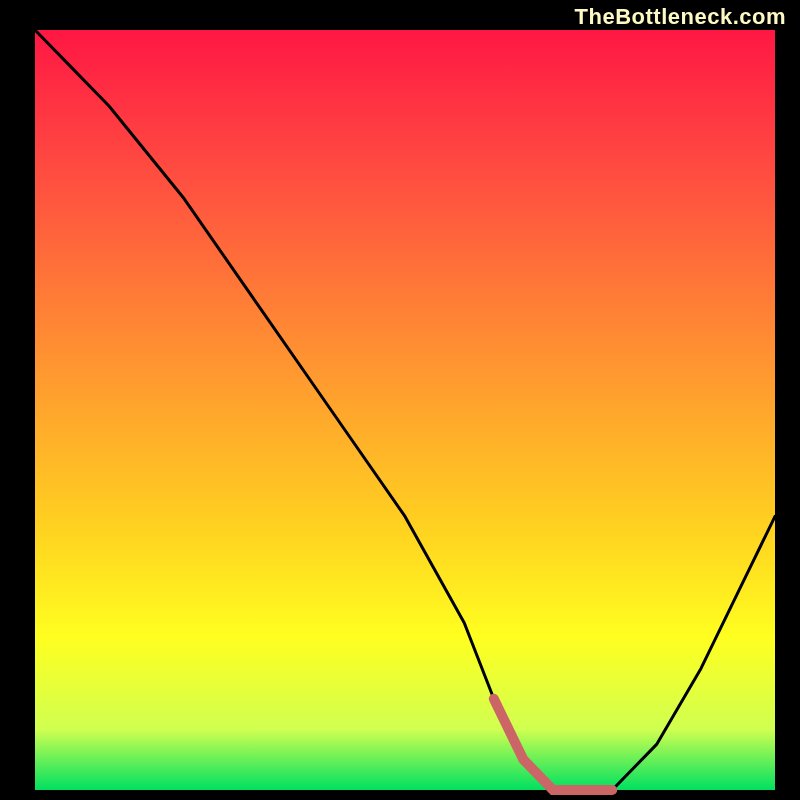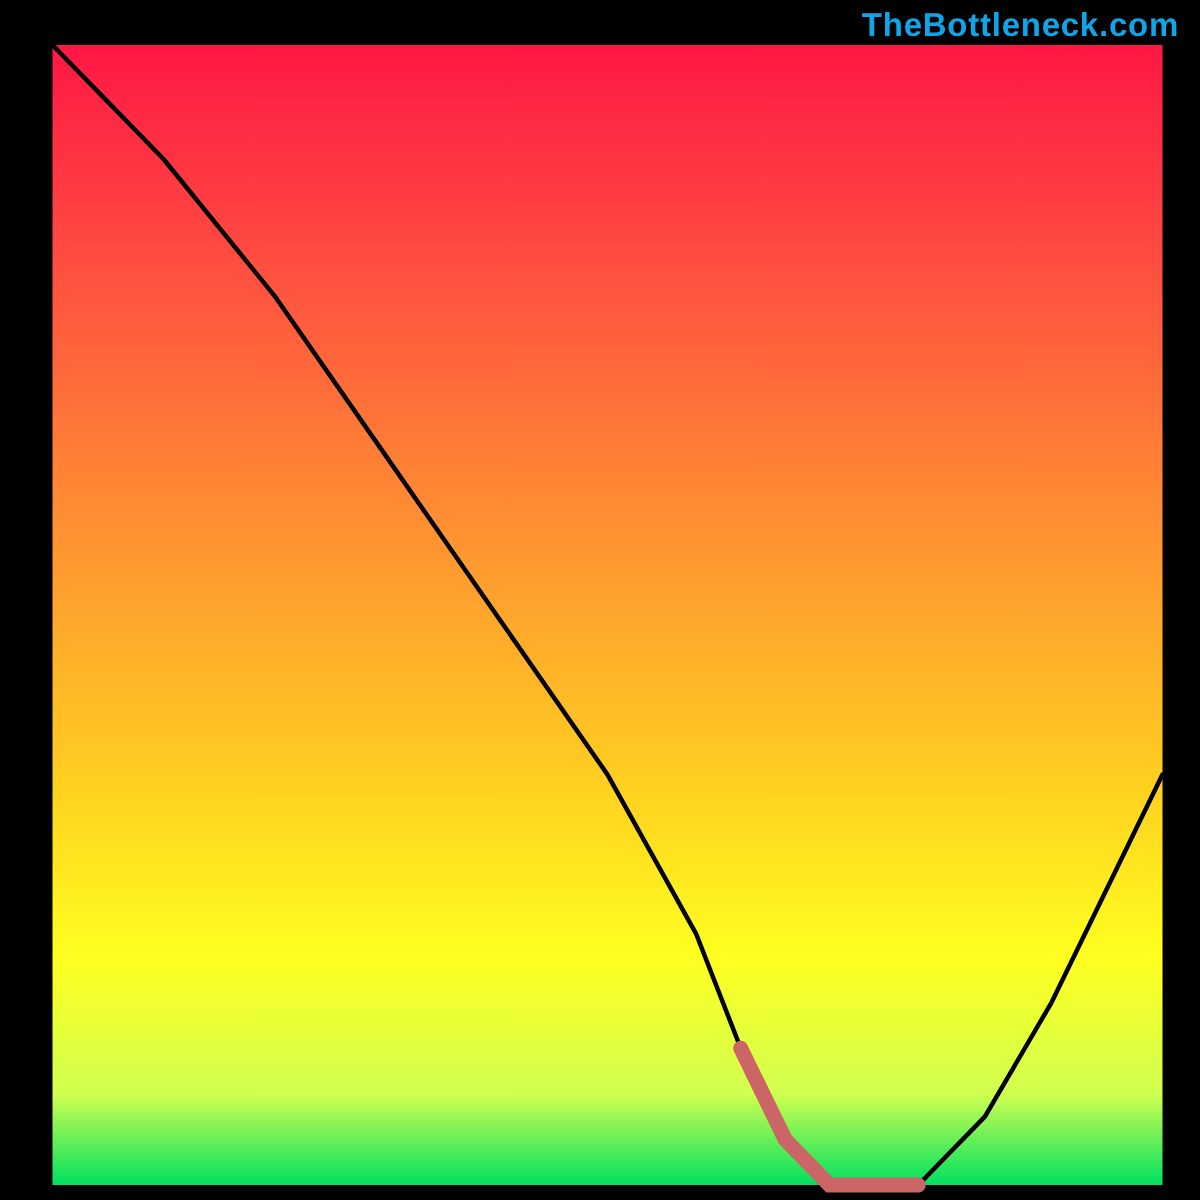--- a/index.html
+++ b/index.html
@@ -16,21 +16,21 @@
     height: 800px;
     background: #000;
   }
   .watermark {
     position: absolute;
     top: 4px;
     right: 14px;
     font-family: Arial, Helvetica, sans-serif;
     font-size: 22px;
     font-weight: bold;
-    color: #0ea5e9;
+    color: #fef9c3;
     letter-spacing: 0.5px;
     z-index: 10;
   }
   svg {
     position: absolute;
     top: 0;
     left: 0;
   }
   .curve {
     fill: none;

